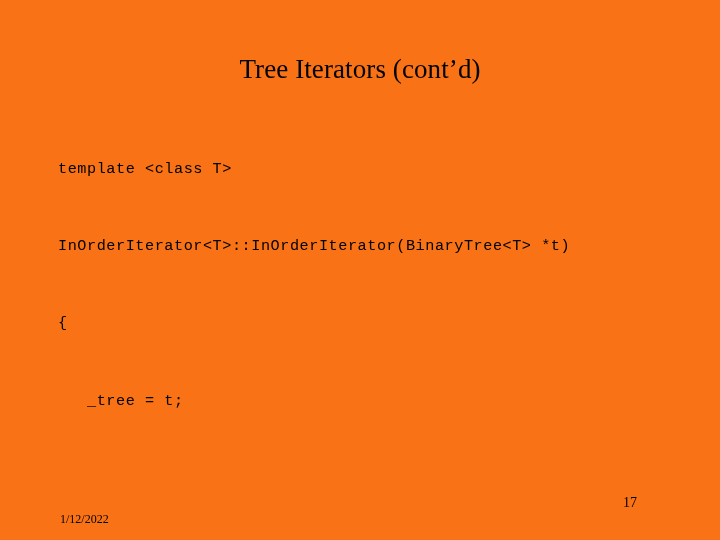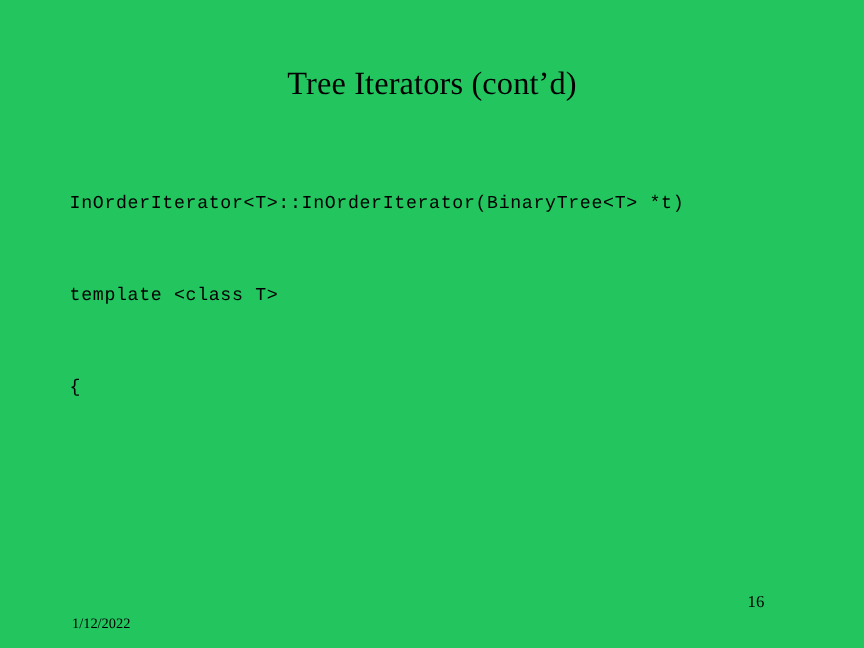--- a/index.html
+++ b/index.html
@@ -9,21 +9,21 @@
     background: #ffffff;
   }
   body {
     font-family: "Liberation Serif", "DejaVu Serif", serif;
     color: #000000;
   }
   #slide {
     position: relative;
     width: 720px;
     height: 540px;
-    background: #22c55e;
+    background: #f97316;
     overflow: hidden;
   }
   #slide-title {
     position: absolute;
     left: 0;
     top: 52px;
     width: 720px;
     text-align: center;
     font-family: "Liberation Serif", "DejaVu Serif", serif;
     font-size: 27px;
@@ -75,27 +75,28 @@
   }
 </style>
 </head>
 <body>
 
 <div id="slide">
 
   <div id="slide-title">Tree Iterators (cont’d)</div>
 
   <div id="code-block">
+    <span class="code-line">template &lt;class T&gt;</span>
     <span class="code-line">InOrderIterator&lt;T&gt;::InOrderIterator(BinaryTree&lt;T&gt; *t)</span>
-    <span class="code-line">template &lt;class T&gt;</span>
     <span class="code-line">{</span>
+    <span class="code-line">   _tree = t;</span>
     
     
     
     
     
   </div>
 
   <div id="footer-date">1/12/2022</div>
 
-  <div id="footer-page">16</div>
+  <div id="footer-page">17</div>
 
 </div>
 
 </body></html>

